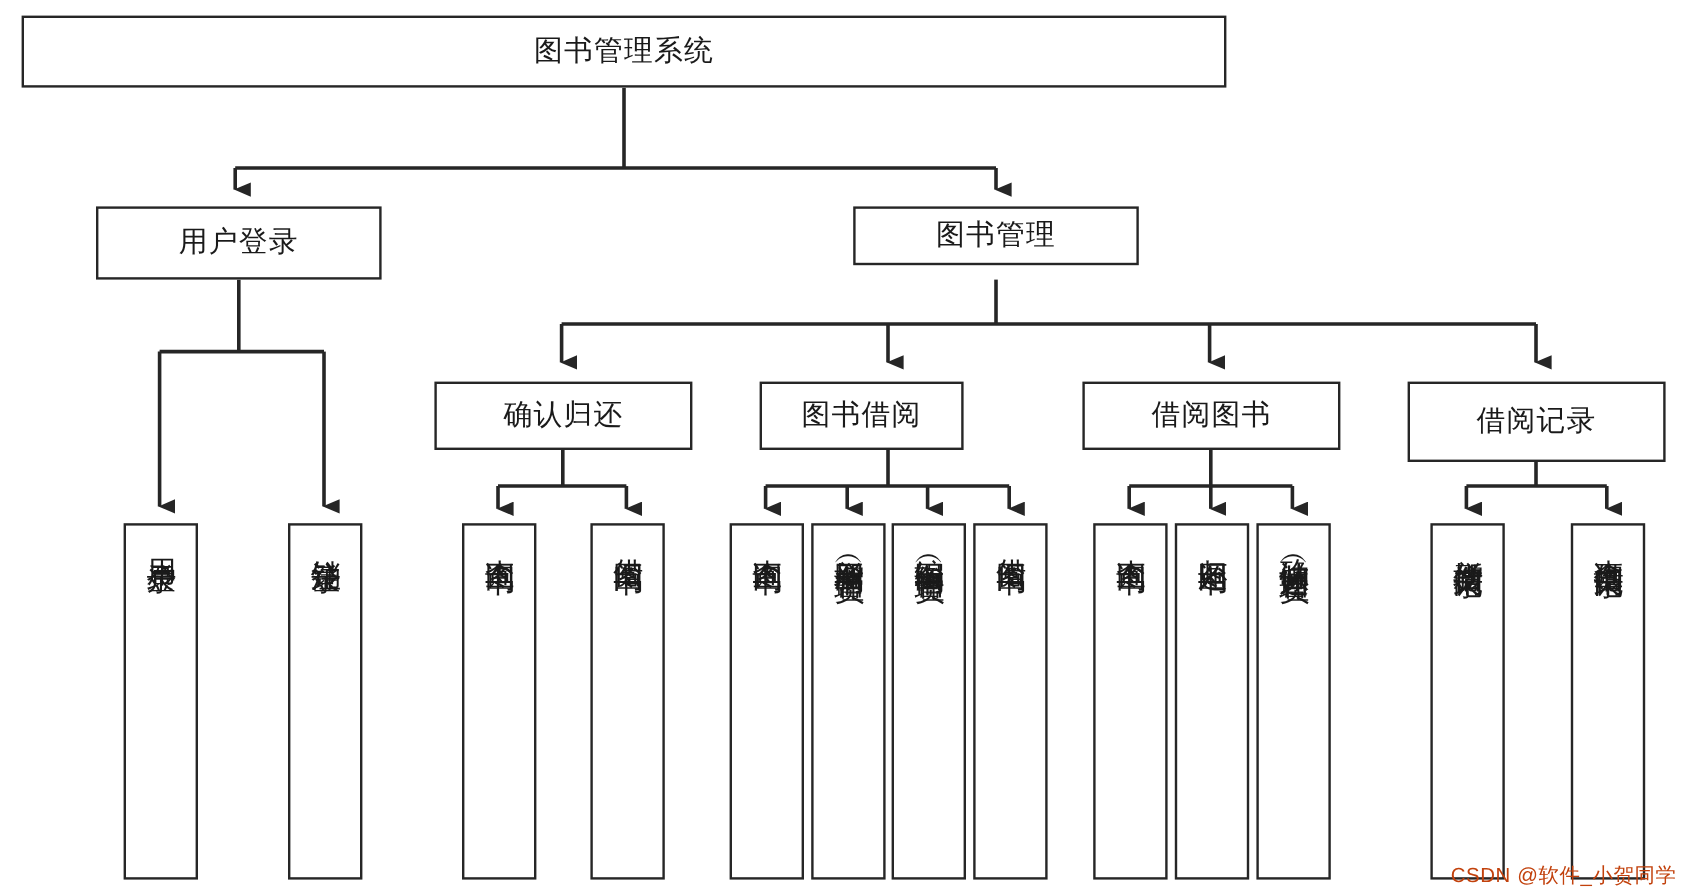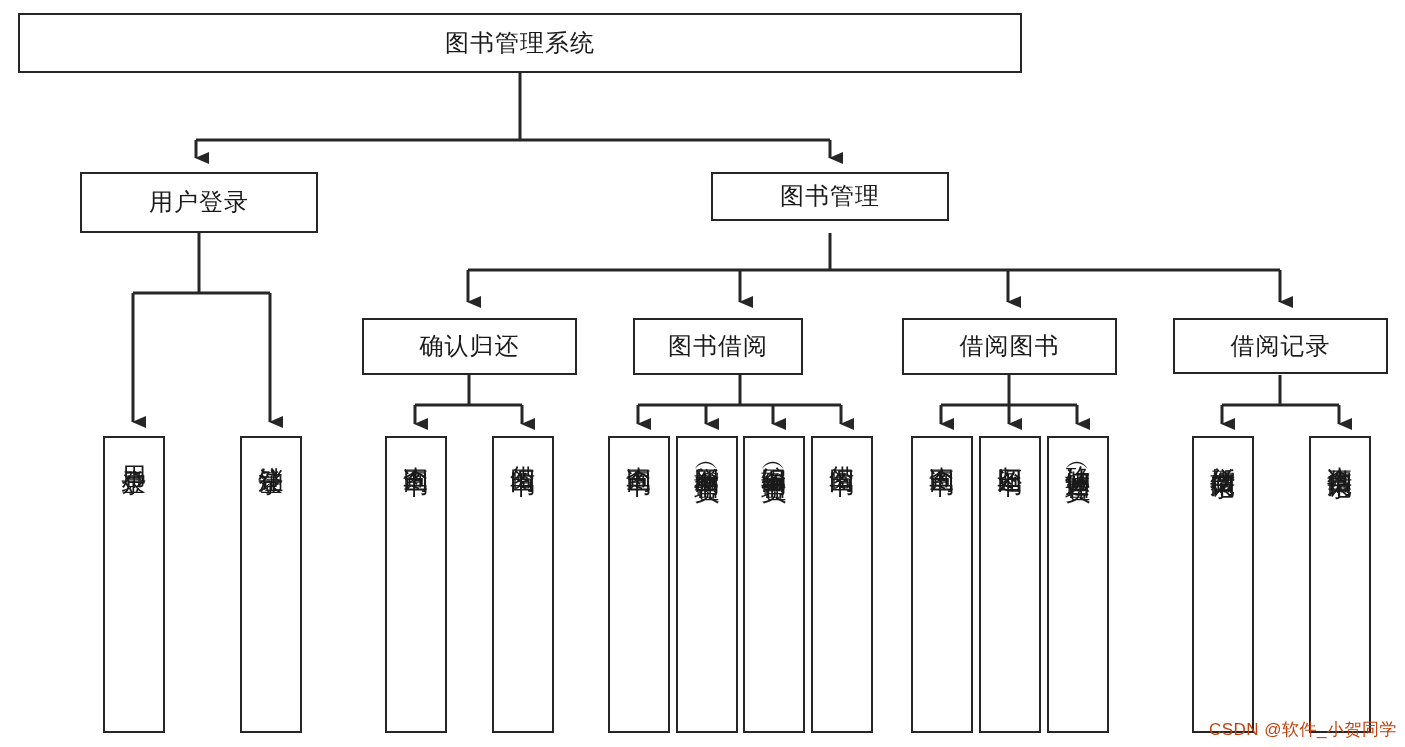--- a/index.html
+++ b/index.html
@@ -137,21 +137,21 @@
 
   <div class="node horiz" style="left:362px; top:318px; width:215px; height:57px;">
     <span class="lbl">确认归还</span>
   </div>
   <div class="node horiz" style="left:633px; top:318px; width:170px; height:57px;">
     <span class="lbl">图书借阅</span>
   </div>
   <div class="node horiz" style="left:902px; top:318px; width:215px; height:57px;">
     <span class="lbl">借阅图书</span>
   </div>
-  <div class="node horiz" style="left:1173px; top:318px; width:215px; height:56px;">
+  <div class="node horiz" style="left:1173px; top:318px; width:215px; height:67px;">
     <span class="lbl">借阅记录</span>
   </div>
 
   <div class="node vert n2" style="left:103px; top:436px; width:62px; height:297px;">
     <span class="lbl">用户登录</span>
   </div>
   <div class="node vert n2" style="left:240px; top:436px; width:62px; height:297px;">
     <span class="lbl">注销登录</span>
   </div>
 

